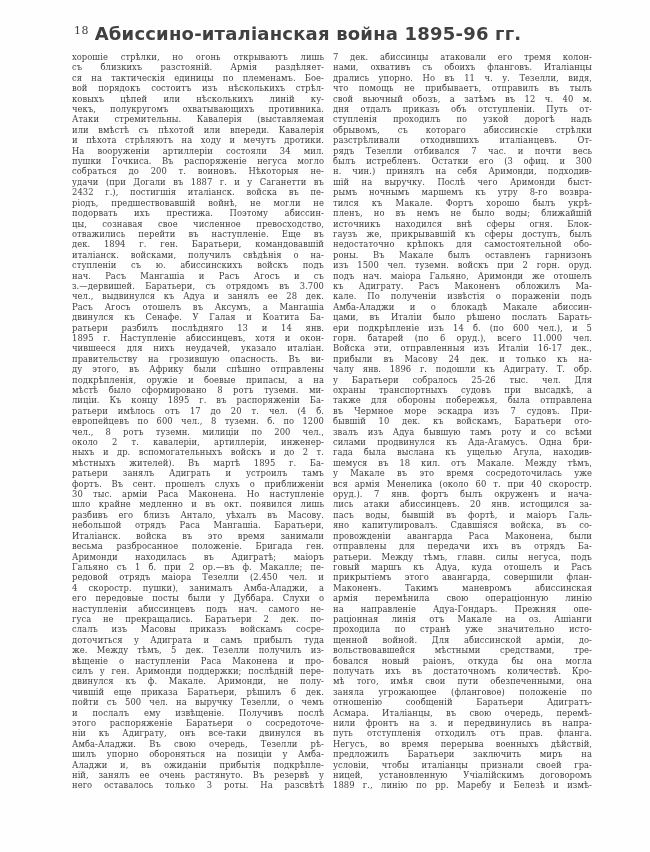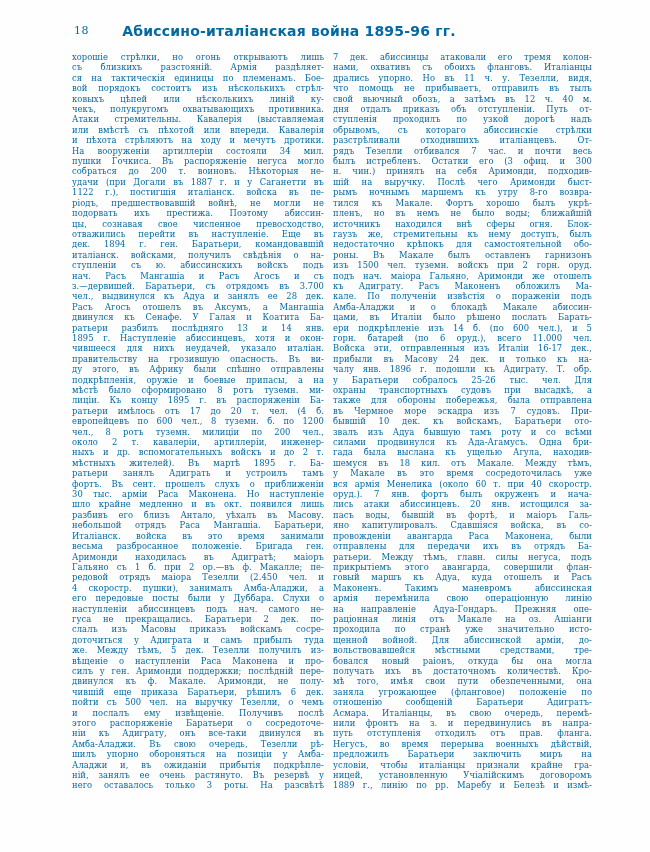--- a/index.html
+++ b/index.html
@@ -7,37 +7,37 @@
     padding: 0;
     background: #e8e8e8;
   }
   .page {
     position: relative;
     width: 650px;
     height: 852px;
     background: #fefefe;
     overflow: hidden;
     font-family: "DejaVu Serif", serif;
-    color: #0369a1;
+    color: #404040;
   }
   .page-number {
     position: absolute;
     left: 74px;
     top: 24px;
     font-size: 11px;
     letter-spacing: 0.5px;
   }
   .running-head {
     position: absolute;
-    left: 289px;
+    left: 308px;
     top: 23px;
     transform: translateX(-50%);
     font-family: "DejaVu Sans", sans-serif;
     font-weight: bold;
-    font-size: 14px;
+    font-size: 18px;
     letter-spacing: 0.2px;
     white-space: nowrap;
   }
   .columns {
     position: absolute;
     left: 72px;
     top: 44px;
     width: 520px;
     height: 752px;
   }
@@ -73,21 +73,21 @@
         <div class="tline">вой порядокъ состоитъ изъ нѣсколькихъ стрѣл-</div>
         <div class="tline">ковыхъ цѣпей или нѣсколькихъ линій ку-</div>
         <div class="tline">чекъ, полукругомъ охватывающихъ противника.</div>
         <div class="tline">Атаки стремительны. Кавалерія (выставляемая</div>
         <div class="tline">или вмѣстѣ съ пѣхотой или впереди. Кавалерія</div>
         <div class="tline">и пѣхота стрѣляютъ на ходу и мечутъ дротики.</div>
         <div class="tline">На вооруженіи артиллеріи состояли 34 мил.</div>
         <div class="tline">пушки Гочкиса. Въ распоряженіе негуса могло</div>
         <div class="tline">собраться до 200 т. воиновъ. Нѣкоторыя не-</div>
         <div class="tline">удачи (при Догали въ 1887 г. и у Саганетти въ</div>
-        <div class="tline">1122 г.), постигшія италіанск. войска въ пе-</div>
+        <div class="tline">2432 г.), постигшія италіанск. войска въ пе-</div>
         <div class="tline">ріодъ, предшествовавшій войнѣ, не могли не</div>
         <div class="tline">подорвать ихъ престижа. Поэтому абиссин-</div>
         <div class="tline">цы, сознавая свое численное превосходство,</div>
         <div class="tline">отважились перейти въ наступленіе. Еще въ</div>
         <div class="tline">дек. 1894 г. ген. Баратьери, командовавшій</div>
         <div class="tline">италіанск. войсками, получилъ свѣдѣнія о на-</div>
         <div class="tline">ступленіи съ ю. абиссинскихъ войскъ подъ</div>
         <div class="tline">нач. Расъ Мангашіа и Расъ Агосъ и съ</div>
         <div class="tline">з.—дервишей. Баратьери, съ отрядомъ въ 3.700</div>
         <div class="tline">чел., выдвинулся къ Адуа и занялъ ее 28 дек.</div>
@@ -150,21 +150,21 @@
         <div class="tline">обрывомъ, съ котораго абиссинскіе стрѣлки</div>
         <div class="tline">разстрѣливали отходившихъ италіанцевъ. От-</div>
         <div class="tline">рядъ Тезелли отбивался 7 час. и почти весь</div>
         <div class="tline">былъ истребленъ. Остатки его (3 офиц. и 300</div>
         <div class="tline">н. чин.) принялъ на себя Аримонди, подходив-</div>
         <div class="tline">шій на выручку. Послѣ чего Аримонди быст-</div>
         <div class="tline">рымъ ночнымъ маршемъ къ утру 8-го возвра-</div>
         <div class="tline">тился къ Макале. Фортъ хорошо былъ укрѣ-</div>
         <div class="tline">пленъ, но въ немъ не было воды; ближайшій</div>
         <div class="tline">источникъ находился внѣ сферы огня. Блок-</div>
-        <div class="tline">гаузъ же, стремительны къ нему доступъ, былъ</div>
+        <div class="tline">гаузъ же, прикрывавшій къ сферы доступъ, былъ</div>
         <div class="tline">недостаточно крѣпокъ для самостоятельной обо-</div>
         <div class="tline">роны. Въ Макале былъ оставленъ гарнизонъ</div>
         <div class="tline">изъ 1500 чел. туземн. войскъ при 2 горн. оруд.</div>
         <div class="tline">подъ нач. маіора Гальяно, Аримонди же отошелъ</div>
         <div class="tline">къ Адиграту. Расъ Маконенъ обложилъ Ма-</div>
         <div class="tline">кале. По полученіи извѣстія о пораженіи подъ</div>
         <div class="tline">Амба-Аладжи и о блокадѣ Макале абиссин-</div>
         <div class="tline">цами, въ Италіи было рѣшено послать Барать-</div>
         <div class="tline">ери подкрѣпленіе изъ 14 б. (по 600 чел.), и 5</div>
         <div class="tline">горн. батарей (по 6 оруд.), всего 11.000 чел.</div>
@@ -182,37 +182,37 @@
         <div class="tline">шемуся въ 18 кил. отъ Макале. Между тѣмъ,</div>
         <div class="tline">у Макале въ это время сосредоточилась уже</div>
         <div class="tline">вся армія Менелика (около 60 т. при 40 скоростр.</div>
         <div class="tline">оруд.). 7 янв. фортъ былъ окруженъ и нача-</div>
         <div class="tline">лись атаки абиссинцевъ. 20 янв. истощился за-</div>
         <div class="tline">пасъ воды, бывшій въ фортѣ, и маіоръ Галь-</div>
         <div class="tline">яно капитулировалъ. Сдавшіяся войска, въ со-</div>
         <div class="tline">провожденіи авангарда Раса Маконена, были</div>
         <div class="tline">отправлены для передачи ихъ въ отрядъ Ба-</div>
         <div class="tline">ратьери. Между тѣмъ, главн. силы негуса, подъ</div>
+        <div class="tline">говый маршъ къ Адуа, куда отошелъ и Расъ</div>
         <div class="tline">прикрытіемъ этого авангарда, совершили флан-</div>
-        <div class="tline">говый маршъ къ Адуа, куда отошелъ и Расъ</div>
         <div class="tline">Маконенъ. Такимъ маневромъ абиссинская</div>
         <div class="tline">армія перемѣнила свою операціонную линію</div>
         <div class="tline">на направленіе Адуа-Гондаръ. Прежняя опе-</div>
         <div class="tline">раціонная линія отъ Макале на оз. Ашіанги</div>
         <div class="tline">проходила по странѣ уже значительно исто-</div>
         <div class="tline">щенной войной. Для абиссинской арміи, до-</div>
         <div class="tline">вольствовавшейся мѣстными средствами, тре-</div>
         <div class="tline">бовался новый раіонъ, откуда бы она могла</div>
         <div class="tline">получать ихъ въ достаточномъ количествѣ. Кро-</div>
         <div class="tline">мѣ того, имѣя свои пути обезпеченными, она</div>
         <div class="tline">заняла угрожающее (фланговое) положеніе по</div>
         <div class="tline">отношенію сообщеній Баратьери Адигратъ-</div>
         <div class="tline">Асмара. Италіанцы, въ свою очередь, перемѣ-</div>
         <div class="tline">нили фронтъ на з. и передвинулись въ напра-</div>
         <div class="tline">путь отступленія отходилъ отъ прав. фланга.</div>
         <div class="tline">Негусъ, во время перерыва военныхъ дѣйствій,</div>
         <div class="tline">предложилъ Баратьери заключить миръ на</div>
-        <div class="tline">условіи, чтобы италіанцы признали крайне гра-</div>
+        <div class="tline">условіи, чтобы италіанцы признали своей гра-</div>
         <div class="tline">ницей, установленную Учіалійскимъ договоромъ</div>
         <div class="tline">1889 г., линію по рр. Маребу и Белезѣ и измѣ-</div>
       </div>
   </div>
 </div>
 
 </body></html>

